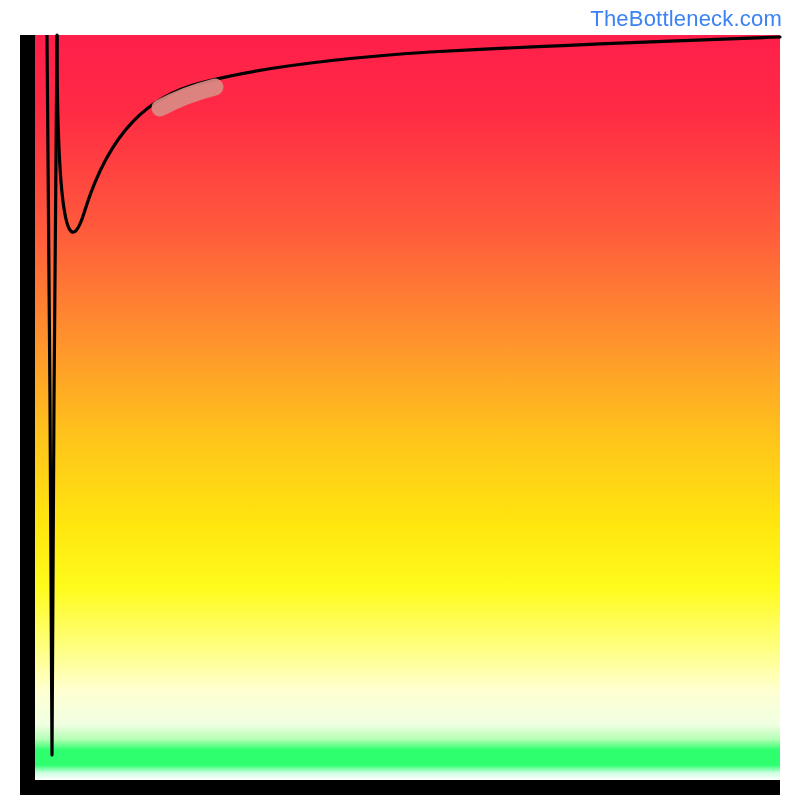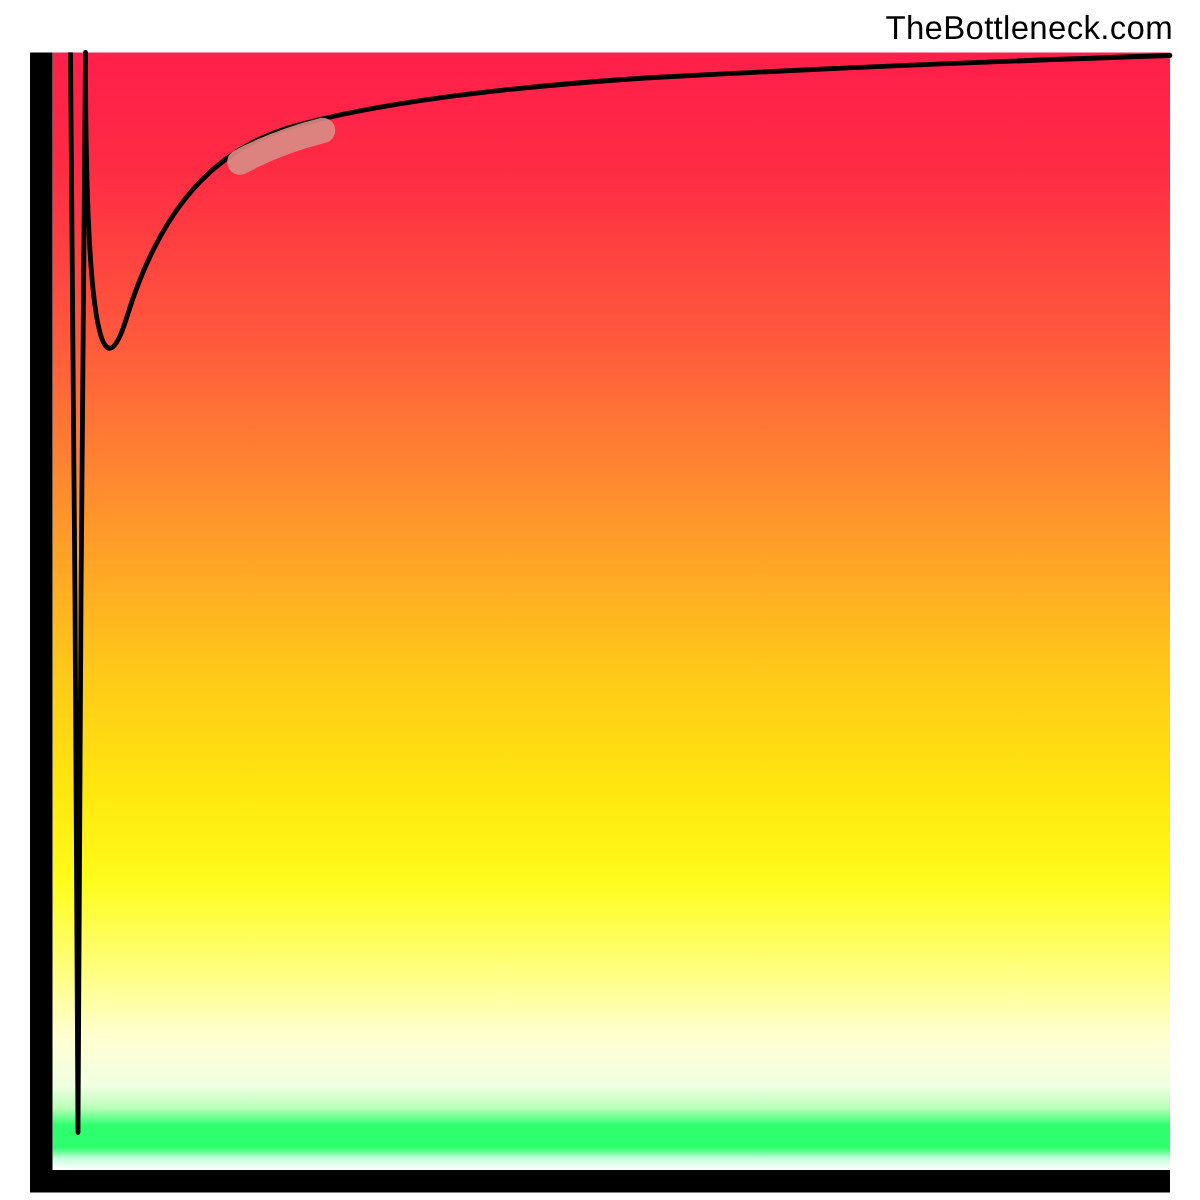--- a/index.html
+++ b/index.html
@@ -9,21 +9,21 @@
     background: #ffffff;
     font-family: Arial, Helvetica, sans-serif;
     position: relative;
     overflow: hidden;
   }
   .attribution {
     position: absolute;
     top: 6px;
     right: 18px;
     font-size: 22px;
-    color: #000000;
+    color: #3b82f6;
     font-weight: 400;
     letter-spacing: 0.2px;
   }
   .plot-area {
     position: absolute;
     left: 35px;
     top: 35px;
     width: 745px;
     height: 745px;
     

